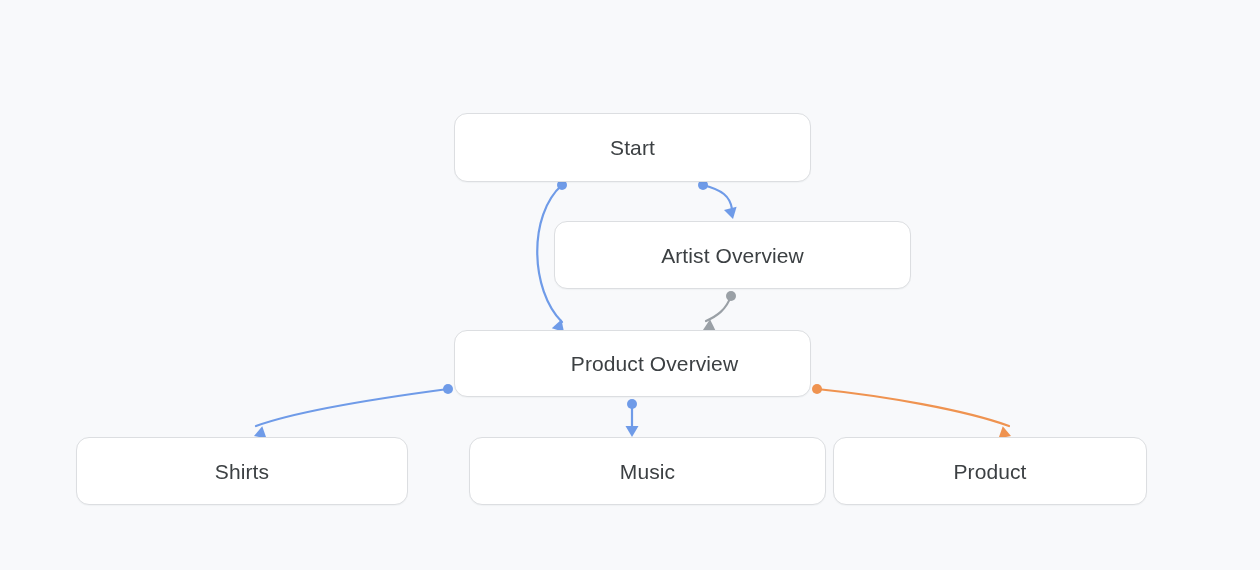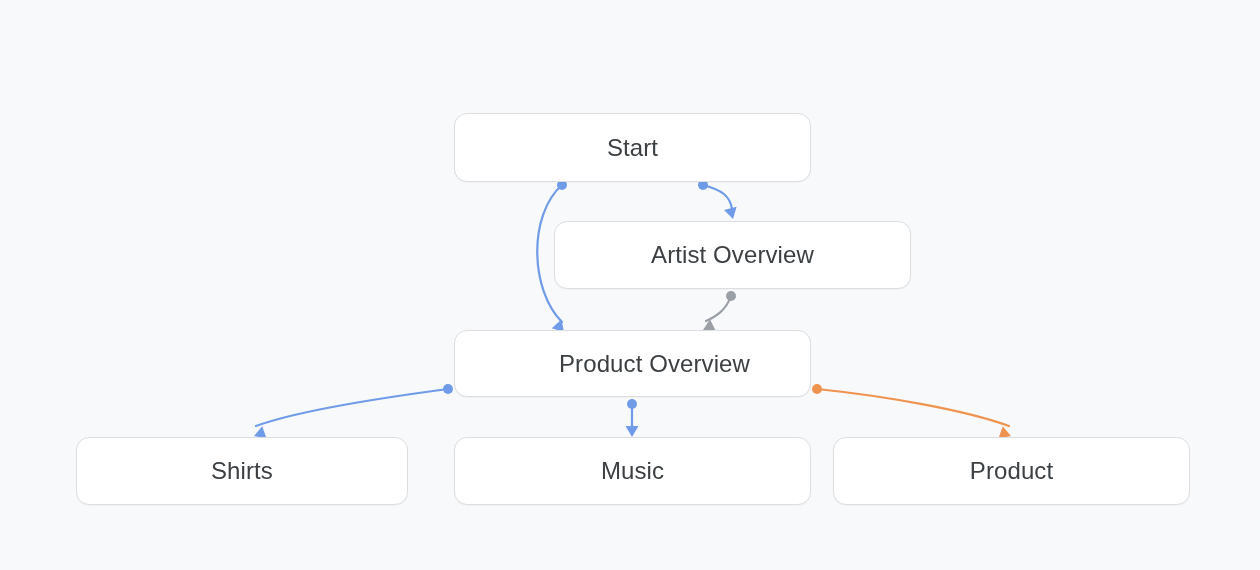--- a/index.html
+++ b/index.html
@@ -33,21 +33,21 @@
     box-sizing: border-box;
     background: #ffffff;
     border: 1px solid #dcdee1;
     border-radius: 13px;
     display: flex;
     align-items: center;
     justify-content: center;
     box-shadow: 0 1px 1px rgba(60,64,67,0.04);
   }
   .node-label {
-    font-size: 24px;
+    font-size: 21px;
     font-weight: 500;
     color: #3c4043;
     letter-spacing: 0.1px;
     white-space: nowrap;
     line-height: 1;
   }
 </style>
 </head>
 <body>
 
@@ -97,21 +97,21 @@
   </div>
 
   <div class="node" style="left: 454px; top: 330px; width: 357px; height: 67px; padding-left: 44px;">
     <span class="node-label">Product Overview</span>
   </div>
 
   <div class="node" style="left: 76px; top: 437px; width: 332px; height: 68px;">
     <span class="node-label">Shirts</span>
   </div>
 
-  <div class="node" style="left: 454px; top: 437px; width: 357px; height: 68px; text-align: right;">
+  <div class="node" style="left: 469px; top: 437px; width: 357px; height: 68px; text-align: right;">
     <span class="node-label">Music</span>
   </div>
 
-  <div class="node" style="left: 833px; top: 437px; width: 357px; height: 68px;">
+  <div class="node" style="left: 833px; top: 437px; width: 314px; height: 68px;">
     <span class="node-label">Product</span>
   </div>
 
 </div>
 
 </body></html>

